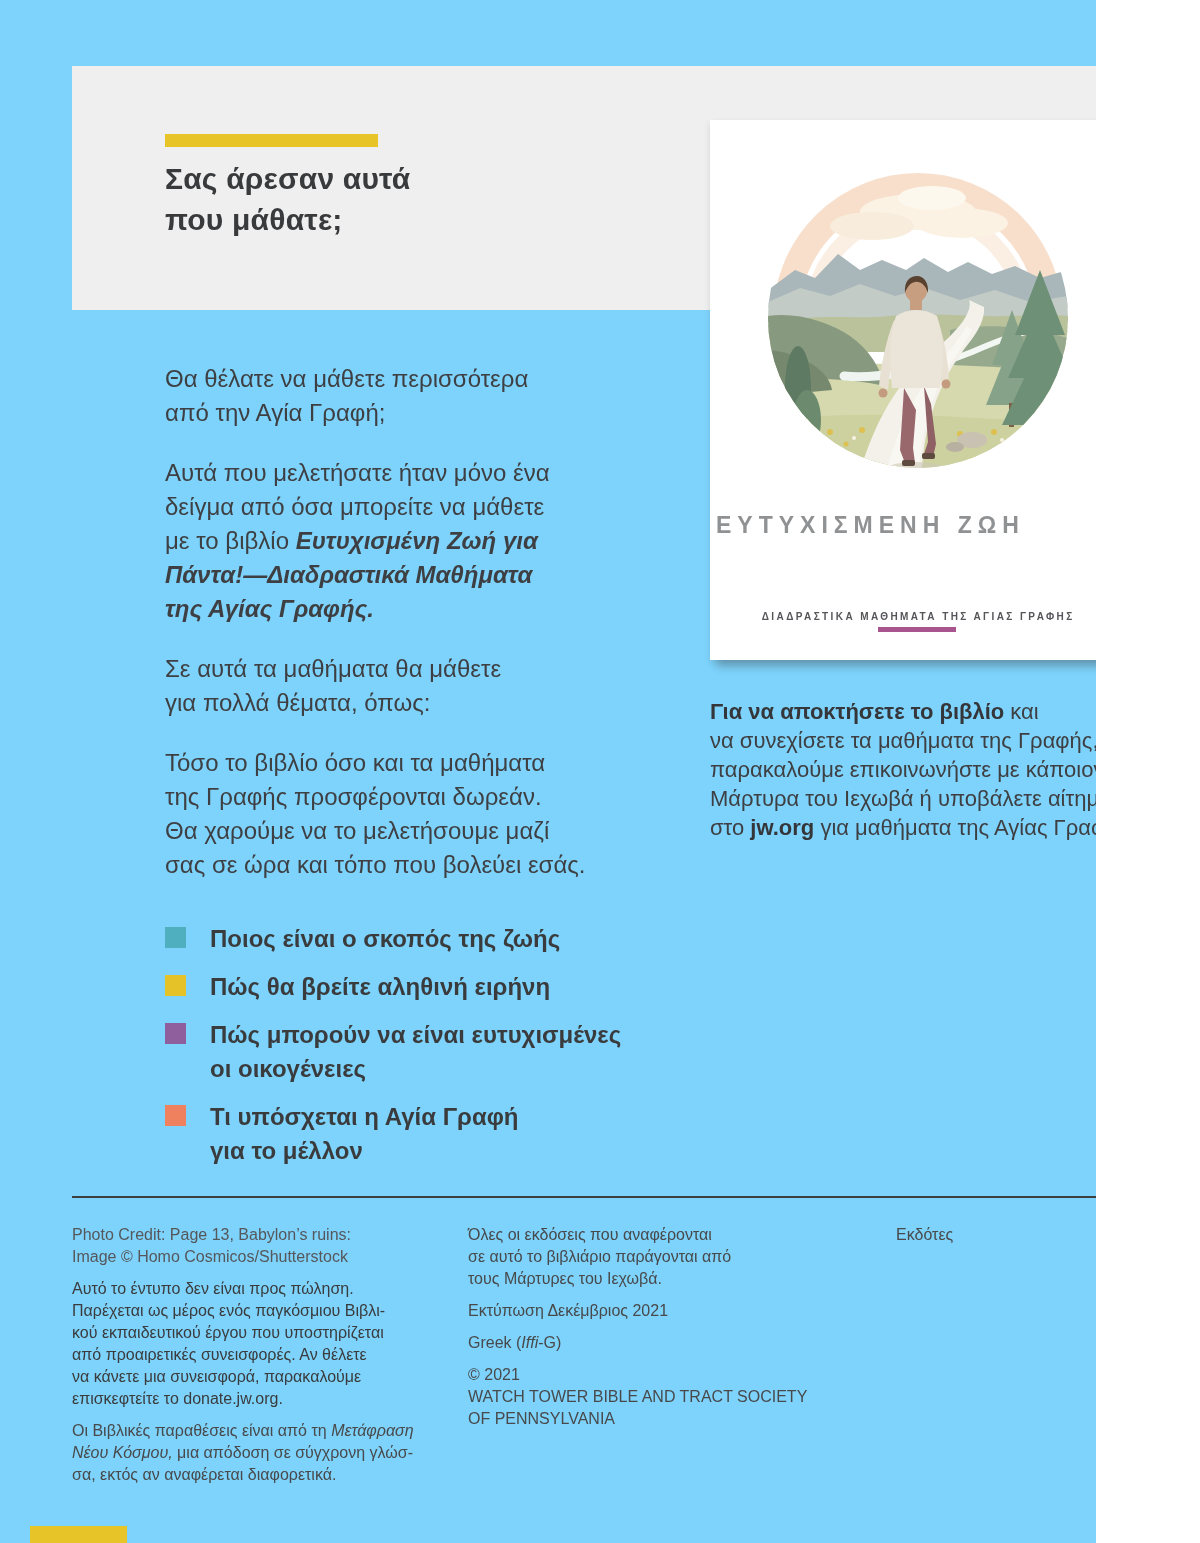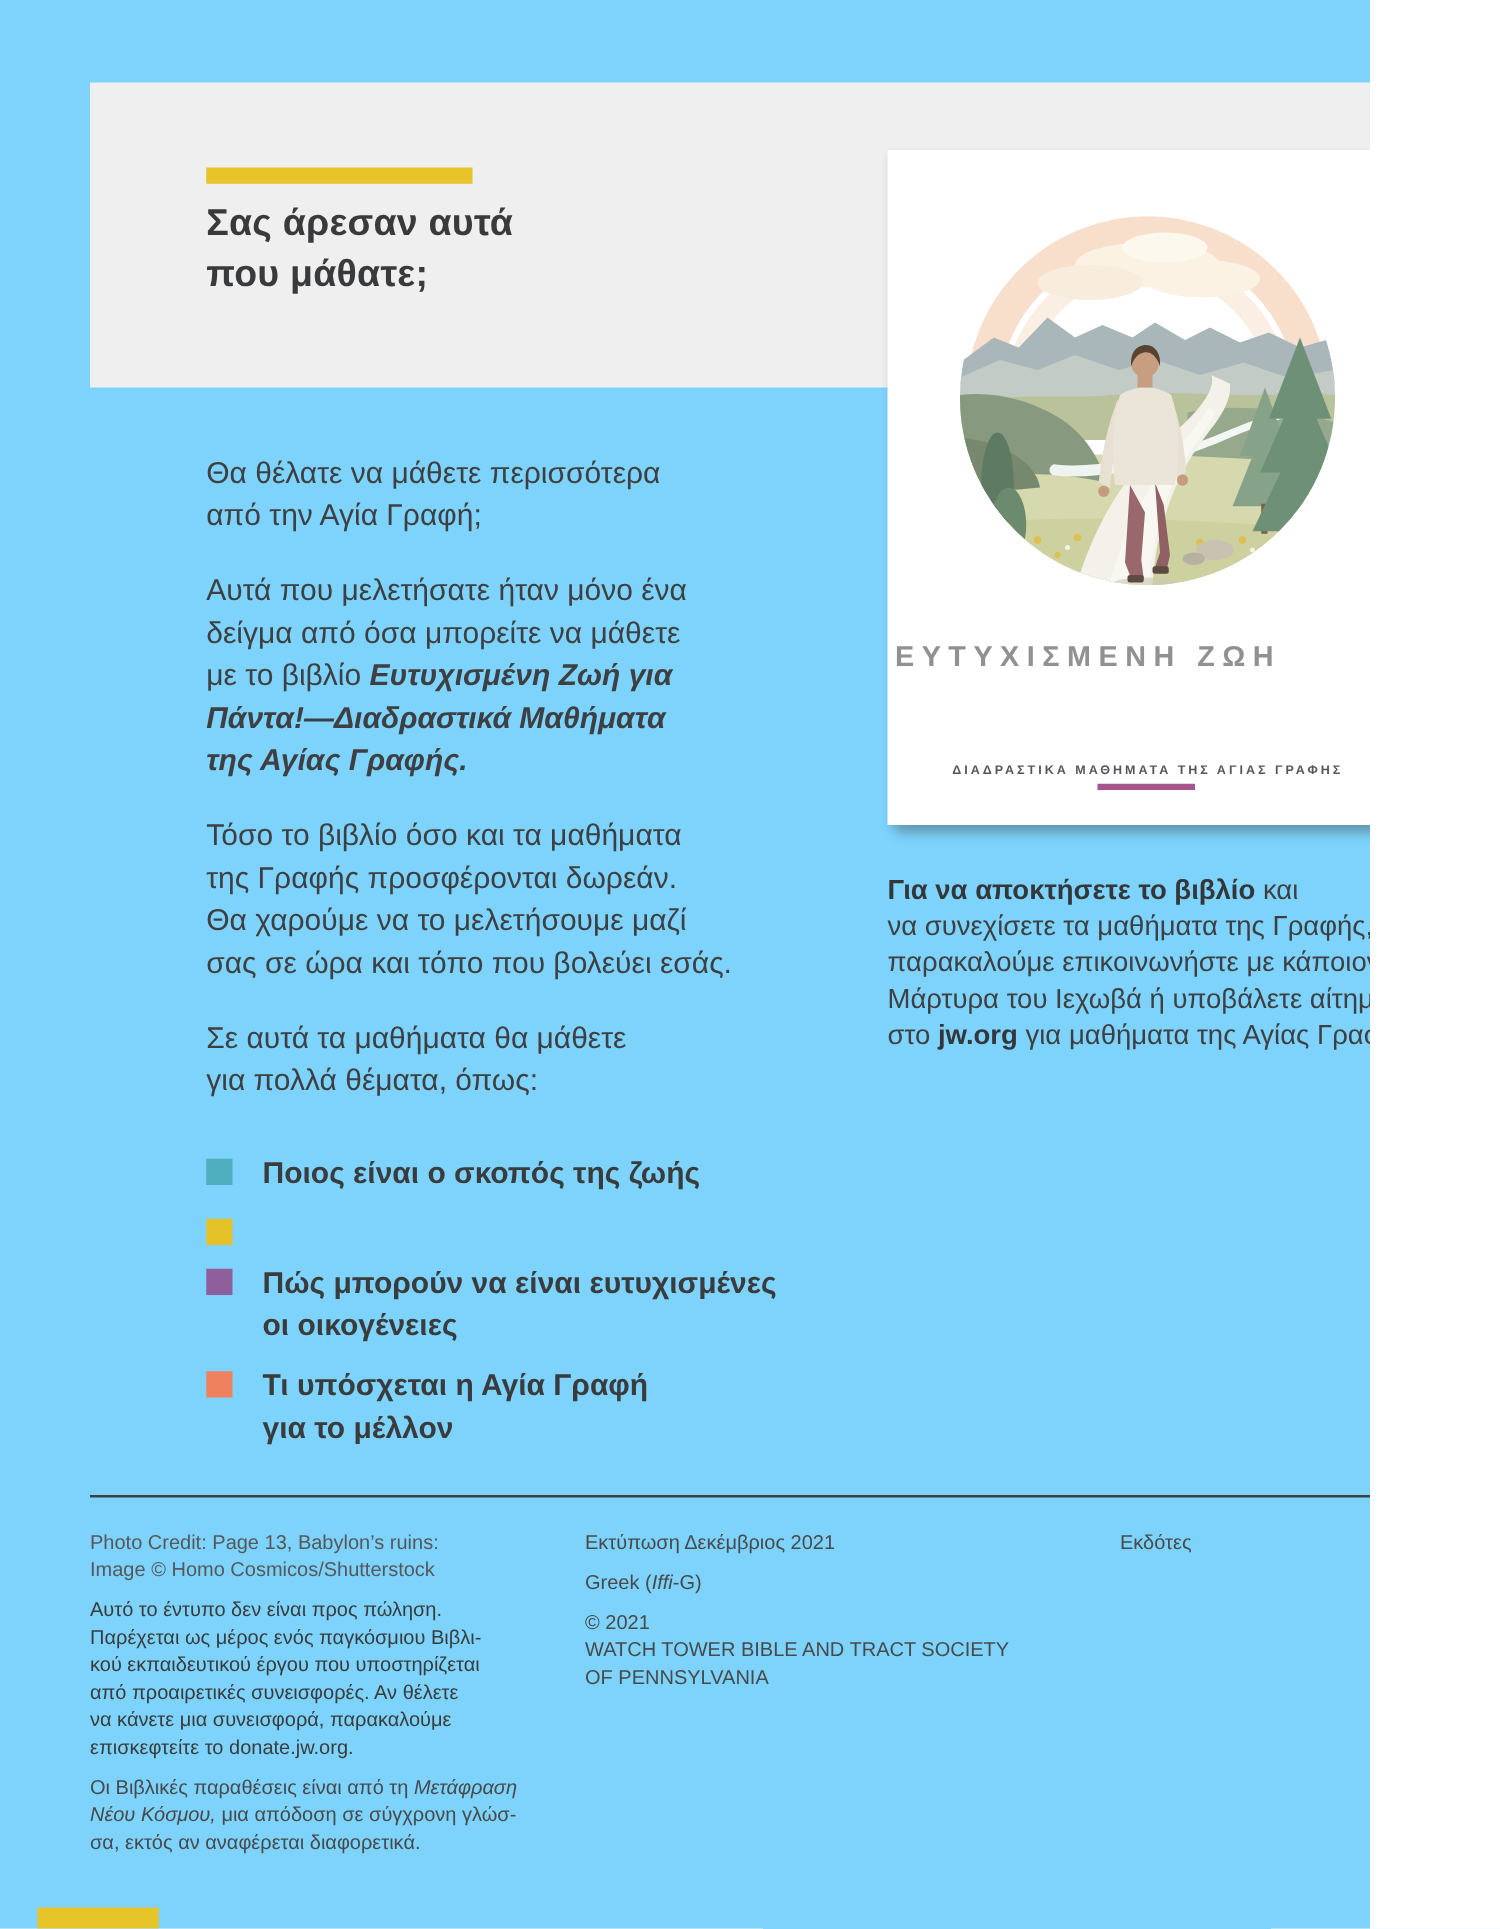--- a/index.html
+++ b/index.html
@@ -70,34 +70,35 @@
   </div>
 
   <div class="body-col">
     <p>Θα θέλατε να μάθετε περισσότερα
 από την Αγία Γραφή;</p>
     <p><span>Αυτά που μελετήσατε ήταν μόνο ένα
 δείγμα από όσα μπορείτε να μάθετε
 με το βιβλίο </span><span class="em-bold">Ευτυχισμένη Ζωή για
 Πάντα!—Διαδραστικά Μαθήματα
 της Αγίας Γραφής.</span></p>
+    <p>Σε αυτά τα μαθήματα θα μάθετε
+για πολλά θέματα, όπως:</p>
     <p>Τόσο το βιβλίο όσο και τα μαθήματα
 της Γραφής προσφέρονται δωρεάν.
 Θα χαρούμε να το μελετήσουμε μαζί
 σας σε ώρα και τόπο που βολεύει εσάς.</p>
-    <p>Σε αυτά τα μαθήματα θα μάθετε
-για πολλά θέματα, όπως:</p>
 
     <div class="topics">
       <div class="topic">
         <span class="bullet-sq" style="background: rgb(79, 175, 190);"></span>
         <span class="topic-label">Ποιος είναι ο σκοπός της ζωής</span>
       </div>
       <div class="topic">
         <span class="bullet-sq" style="background: rgb(229, 194, 40);"></span>
+        <span class="topic-label">Πώς θα βρείτε αληθινή ειρήνη</span>
       </div>
       <div class="topic">
         <span class="bullet-sq" style="background: rgb(143, 95, 157);"></span>
         <span class="topic-label">Πώς μπορούν να είναι ευτυχισμένες
 οι οικογένειες</span>
       </div>
       <div class="topic">
         <span class="bullet-sq" style="background: rgb(240, 129, 95);"></span>
         <span class="topic-label">Τι υπόσχεται η Αγία Γραφή
 για το μέλλον</span>
@@ -261,20 +262,23 @@
 κού εκπαιδευτικού έργου που υποστηρίζεται
 από προαιρετικές συνεισφορές. Αν θέλετε
 να κάνετε μια συνεισφορά, παρακαλούμε
 επισκεφτείτε το donate.jw.org.</p>
     <p><span>Οι Βιβλικές παραθέσεις είναι από τη </span><em>Μετάφραση
 Νέου Κόσμου,</em><span> μια απόδοση σε σύγχρονη γλώσ-
 σα, εκτός αν αναφέρεται διαφορετικά.</span></p>
   </div>
 
   <div class="fcol fcol-2">
+    <p>Όλες οι εκδόσεις που αναφέρονται
+σε αυτό το βιβλιάριο παράγονται από
+τους Μάρτυρες του Ιεχωβά.</p>
     <p>Εκτύπωση Δεκέμβριος 2021</p>
     <p><span>Greek (</span><em>Iffi</em><span>-G)</span></p>
     <p>© 2021
 WATCH TOWER BIBLE AND TRACT SOCIETY
 OF PENNSYLVANIA</p>
   </div>
 
   <div class="fcol fcol-3">
     <p>Εκδότες</p>
   </div>

